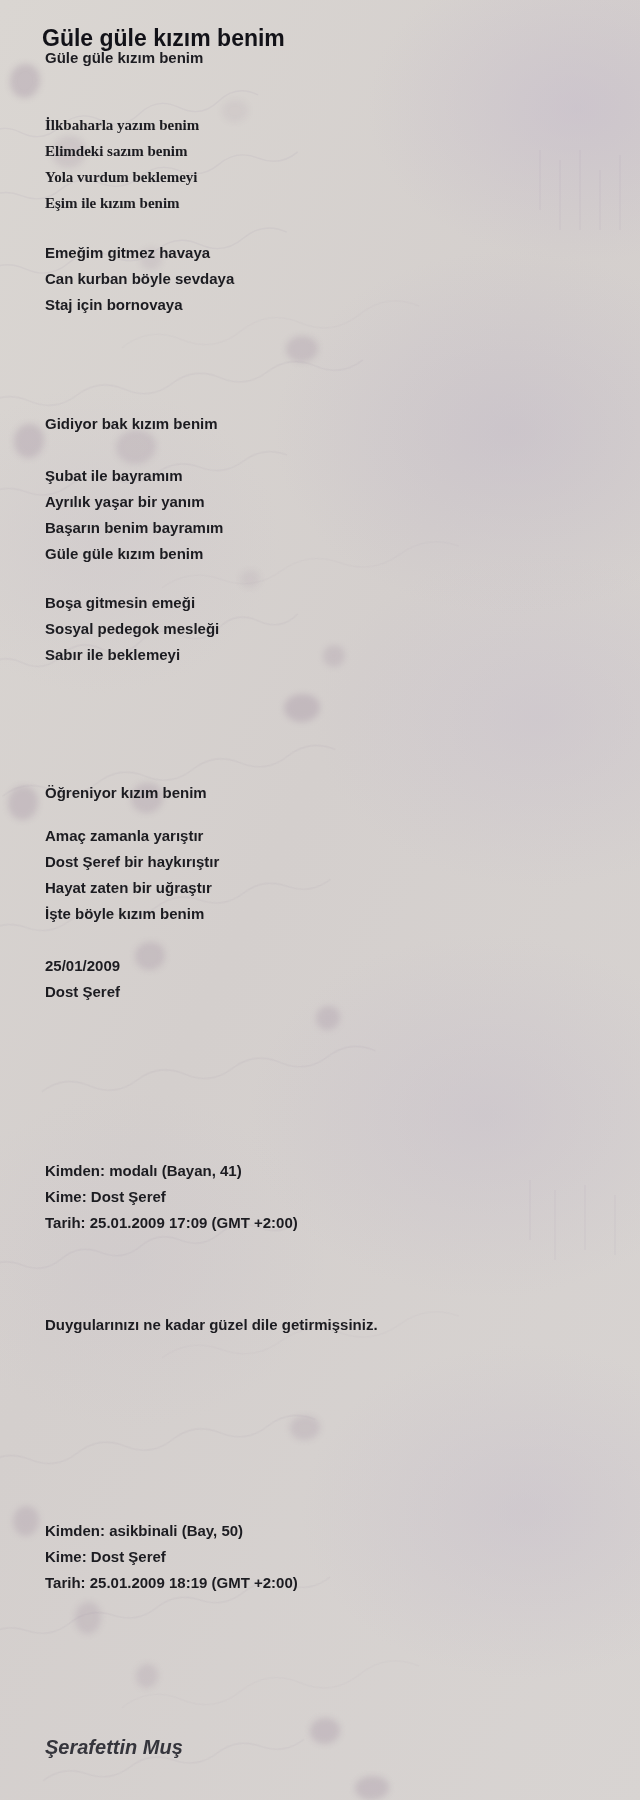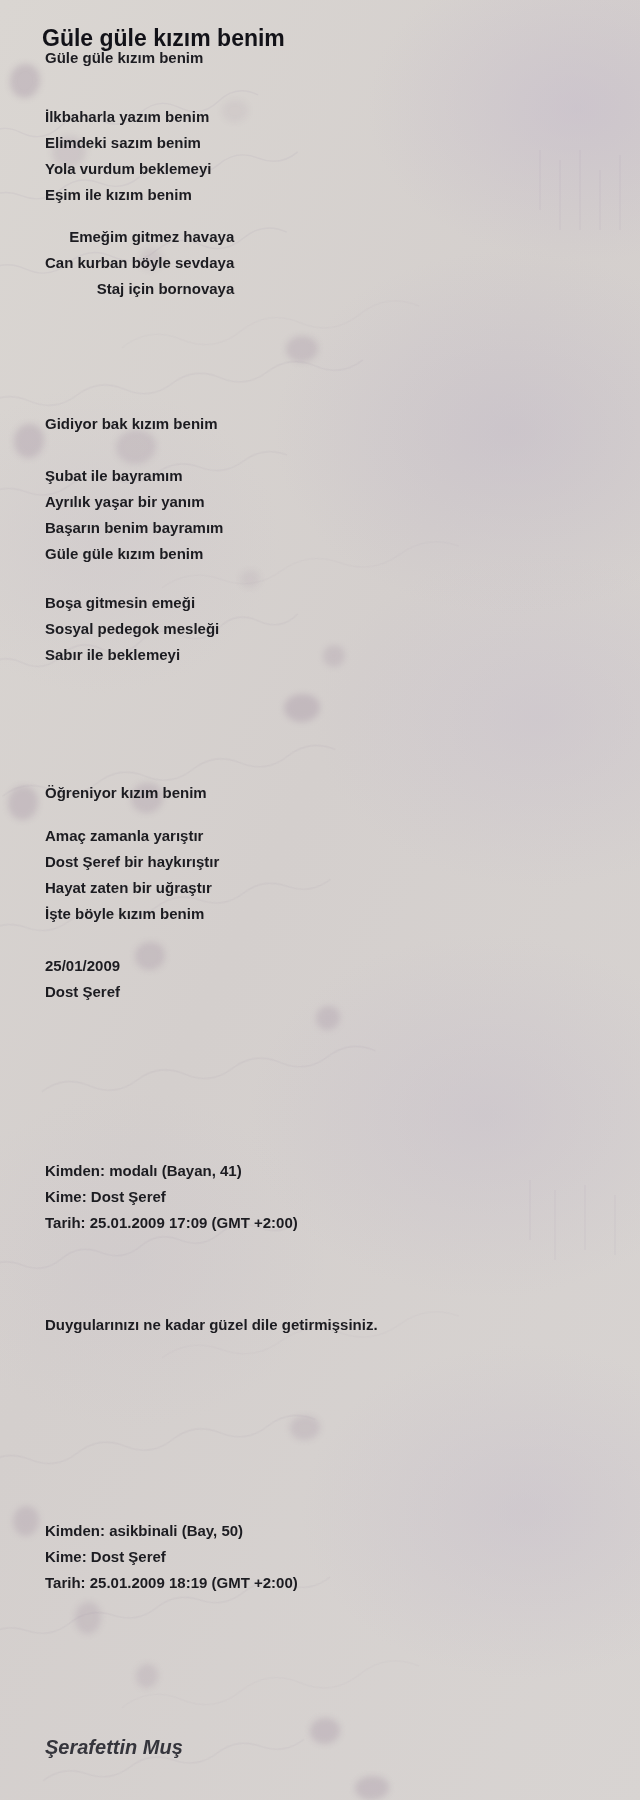--- a/index.html
+++ b/index.html
@@ -39,22 +39,22 @@
     color: #1c1c21; white-space: nowrap;
   }
   .signature {
     position: absolute; left: 45px; top: 1734px;
     font-style: italic; font-weight: bold;
     font-size: 20px; line-height: 26px; color: #35353c;
     white-space: nowrap;
   }
   
   .b-refrain1   { top: 45px; }
-  .b-stanza1    { top: 104px; }
-  .b-stanza2    { top: 224px; text-align: right; }
+  .b-stanza1    { top: 112px; font-family: Liberation Serif, serif; }
+  .b-stanza2    { top: 240px; }
   .b-refrain2   { top: 411px; }
   .b-stanza3    { top: 463px; }
   .b-stanza4    { top: 590px; }
   .b-refrain3   { top: 780px; }
   .b-stanza5    { top: 823px; }
   .b-dateblock  { top: 953px; }
   .b-c1-header  { top: 1158px; }
   .b-c1-subject { top: 1260px; }
   .b-c1-body    { top: 1312px; }
   .b-c2-header  { top: 1518px; }

